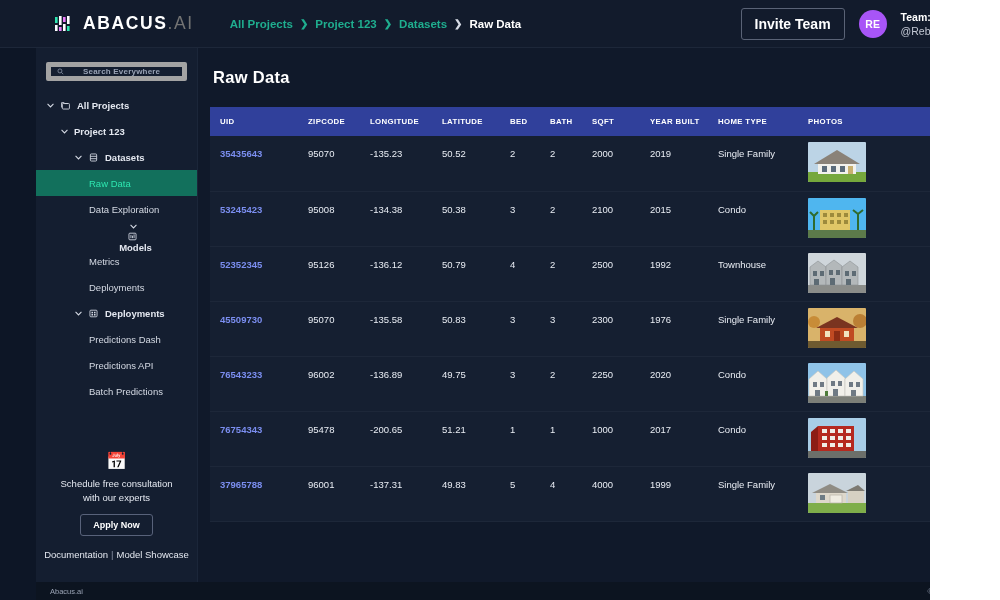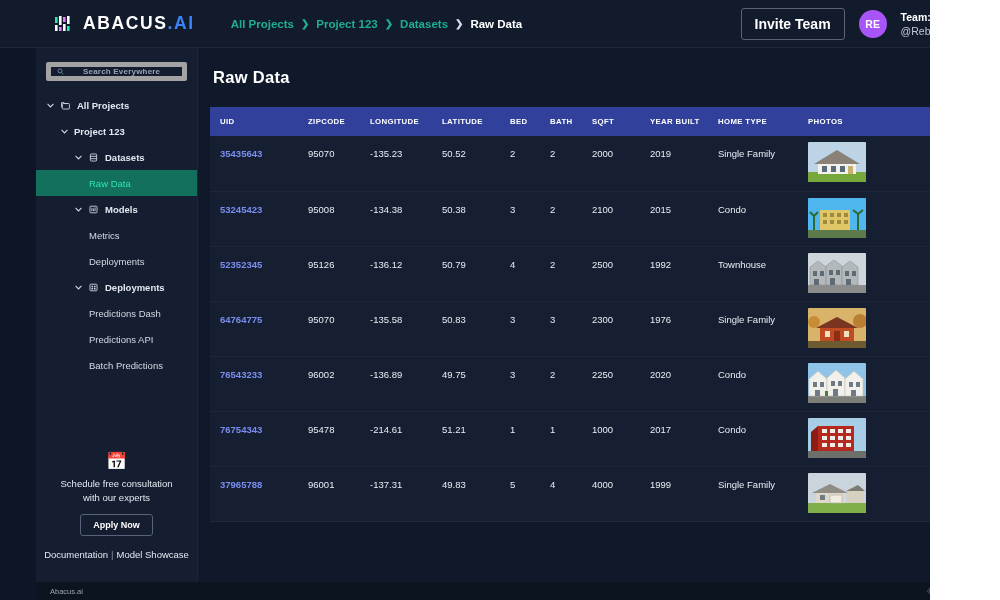--- a/index.html
+++ b/index.html
@@ -48,21 +48,21 @@
     margin-left: 54px;
     gap: 9px;
   }
   .logo-mark { display: block; }
   .logo-text {
     color: #ffffff;
     font-size: 17.5px;
     font-weight: 700;
     letter-spacing: 1.6px;
   }
-  .logo-text .ai { color: #3b82f6; font-weight: 700; }
+  .logo-text .ai { color: #737373; font-weight: 400; }
 
   .breadcrumb {
     display: flex;
     align-items: center;
     margin-left: 36px;
     font-size: 11.5px;
     font-weight: 700;
     gap: 7px;
   }
   .bc-link { color: #1fae8f; }
@@ -595,22 +595,25 @@
             </svg>
         </span>
         <span class="nav-label">Datasets</span>
       </div>
 
 
       <div class="nav-row leaf active" style="padding-left:53px;">
         <span class="nav-label">Raw Data</span>
       </div>
 
-
-      <div class="nav-row group" style="padding-left:38px;">
+      <div class="nav-row leaf" style="padding-left:53px;">
+        <span class="nav-label">Data Exploration</span>
+      </div>
+
+      <div class="nav-row group" style="padding-left:38px;flex-direction:column;">
         <svg class="chev" viewBox="0 0 10 10">
             <path d="M2 3.6 L5 6.6 L8 3.6" fill="none" stroke="#d5dae4" stroke-width="1.2" stroke-linecap="round"></path>
           </svg>
         <span class="nicon">
           <svg width="11" height="11" viewBox="0 0 14 14">
               <rect x="2.5" y="2.8" width="9" height="8.4" rx="1.2" fill="none" stroke="#d5dae4" stroke-width="1.1"></rect>
               <path d="M5 8.6 V5.4 M7 8.6 V6.4 M9 8.6 V4.8" stroke="#d5dae4" stroke-width="1.1" stroke-linecap="round"></path>
             </svg>
         </span>
         <span class="nav-label">Models</span>
@@ -787,21 +790,21 @@
                     <rect x="6" y="26" width="5" height="6"></rect>
                       <rect x="22" y="25" width="5" height="7"></rect>
                     <rect x="38" y="26" width="5" height="6"></rect>
                   </g>
                 </svg>
               </span>
             </td>
           </tr>
 
           <tr>
-            <td class="uid">64764775</td>
+            <td class="uid">45509730</td>
             <td>95070</td>
             <td>-135.58</td>
             <td>50.83</td>
             <td>3</td>
             <td>3</td>
             <td>2300</td>
             <td>1976</td>
             <td>Single Family</td>
             <td class="photo">
               <span class="thumb">
@@ -853,21 +856,21 @@
                   </g>
                   <rect x="17" y="28" width="3" height="5" fill="#4e7c3a"></rect>
                 </svg>
               </span>
             </td>
           </tr>
 
           <tr>
             <td class="uid">76754343</td>
             <td>95478</td>
-            <td>-214.61</td>
+            <td>-200.65</td>
             <td>51.21</td>
             <td>1</td>
             <td>1</td>
             <td>1000</td>
             <td>2017</td>
             <td>Condo</td>
             <td class="photo">
               <span class="thumb">
                 <svg width="58" height="40" viewBox="0 0 58 40">
                   <rect width="58" height="40" fill="#a8cde6"></rect>

